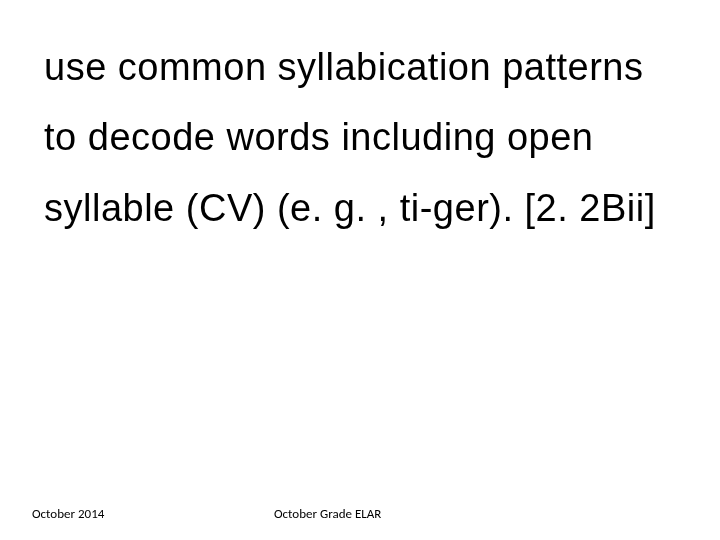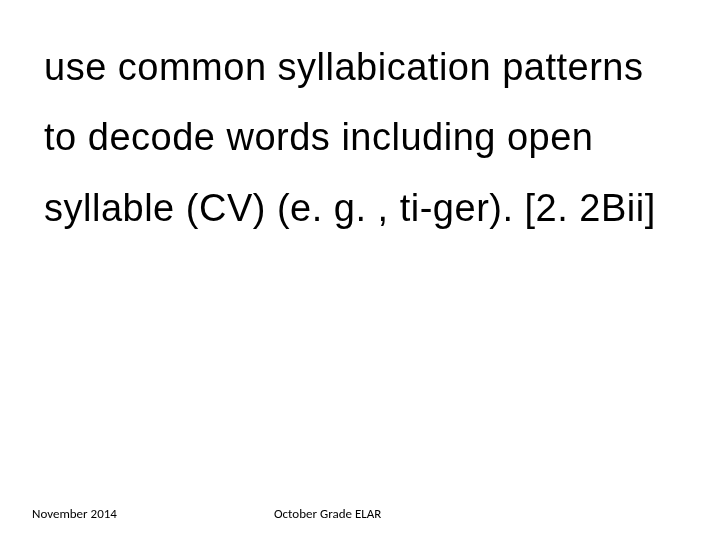--- a/index.html
+++ b/index.html
@@ -27,16 +27,16 @@
   }
   .footer .date { position: absolute; left: 32px; }
   .footer .label { position: absolute; left: 274px; }
 </style>
 </head>
 <body>
 
 <div class="page">
   <div class="body-text">use common syllabication patterns to decode words including open syllable (CV) (e. g. , ti-ger). [2. 2Bii]</div>
   <div class="footer">
-    <span class="date">November 2014</span>
+    <span class="date">October 2014</span>
     <span class="label">October Grade ELAR</span>
   </div>
 </div>
 
 </body></html>

